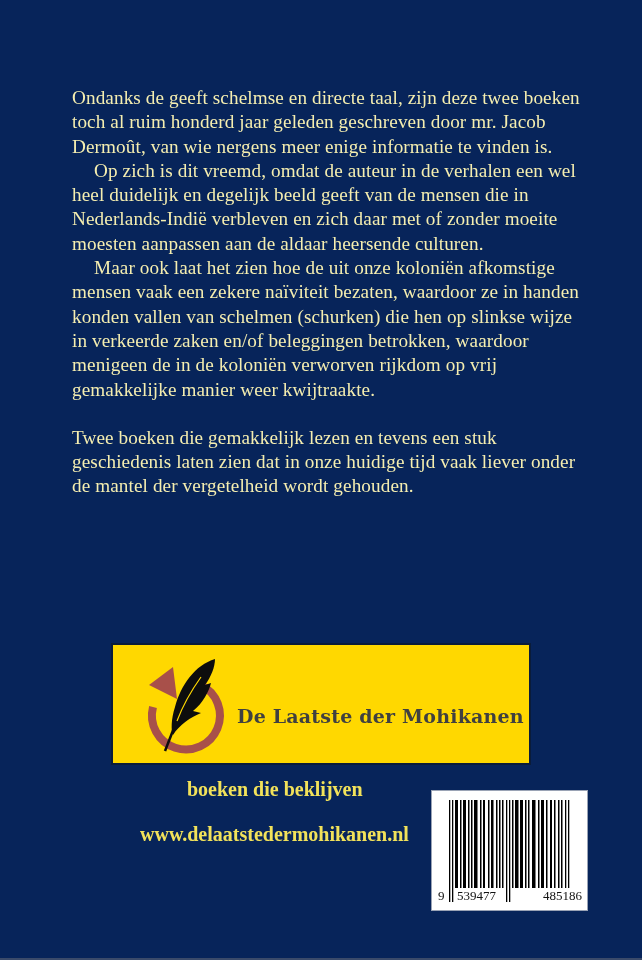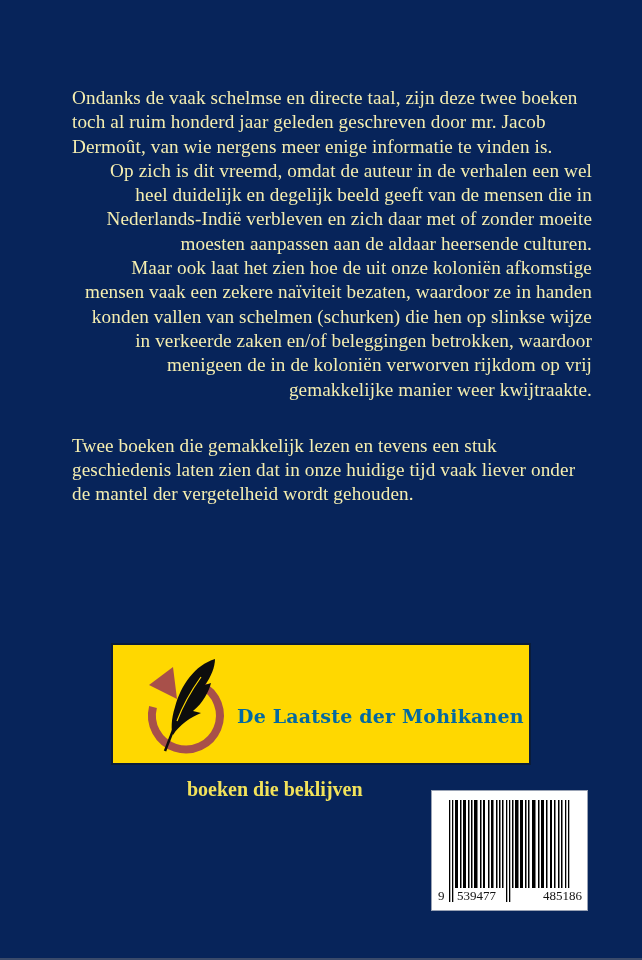--- a/index.html
+++ b/index.html
@@ -14,34 +14,34 @@
       content: ""; position: absolute; left: 0; right: 0; bottom: 0; height: 2px;
       background: #3a4a6a;
     }
     .blurb {
       position: absolute; left: 72px; top: 86px; width: 520px;
       color: #f5eeb0;
       font-size: 19.2px; line-height: 24.3px;
       letter-spacing: 0.1px;
     }
     .blurb p { margin: 0; }
-    .blurb p.indent { text-indent: 22px; text-align: right; }
-    .blurb p.gap { margin-top: 32px; }
+    .blurb p.indent { text-indent: 22px; }
+    .blurb p.gap { margin-top: 24px; }
 
     .logo-box {
       position: absolute; left: 111px; top: 643px; width: 420px; height: 122px;
       background: #ffd800;
       border: 2px solid #0a1c3a;
       box-sizing: border-box;
     }
     .logo-mark { position: absolute; left: 22px; top: 10px; width: 100px; height: 108px; }
     .logo-text {
       position: absolute; left: 124px; top: 60px;
       font-family: "DejaVu Serif", serif; font-weight: bold;
-      font-size: 19px; color: #0369a1; letter-spacing: 0.2px;
+      font-size: 19px; color: #404040; letter-spacing: 0.2px;
     }
     .tagline {
       position: absolute; left: 187px; top: 778px;
       color: #f2e25a; font-size: 20px; font-weight: bold; text-align: right;
     }
     .website {
       position: absolute; left: 140px; top: 823px;
       color: #f2e25a; font-size: 20px; font-weight: bold;
     }
     .barcode {
@@ -56,41 +56,42 @@
       font-family: "Liberation Serif", serif; font-size: 13px; color: #111;
       background: #fff;
     }
   </style>
 </head>
 <body>
 
 <div class="cover">
 
   <div class="blurb">
-    <p>Ondanks de vaak schelmse en directe taal, zijn deze twee boeken toch al ruim honderd jaar geleden geschreven door mr. Jacob Dermoût, van wie nergens meer enige informatie te vinden is.</p>
+    <p>Ondanks de geeft schelmse en directe taal, zijn deze twee boeken toch al ruim honderd jaar geleden geschreven door mr. Jacob Dermoût, van wie nergens meer enige informatie te vinden is.</p>
     <p class="indent">Op zich is dit vreemd, omdat de auteur in de verhalen een wel heel duidelijk en degelijk beeld geeft van de mensen die in Nederlands-Indië verbleven en zich daar met of zonder moeite moesten aanpassen aan de aldaar heersende culturen.</p>
     <p class="indent">Maar ook laat het zien hoe de uit onze koloniën afkomstige mensen vaak een zekere naïviteit bezaten, waardoor ze in handen konden vallen van schelmen (schurken) die hen op slinkse wijze in verkeerde zaken en/of beleggingen betrokken, waardoor menigeen de in de koloniën verworven rijkdom op vrij gemakkelijke manier weer kwijtraakte.</p>
     <p class="gap">Twee boeken die gemakkelijk lezen en tevens een stuk geschiedenis laten zien dat in onze huidige tijd vaak liever onder de mantel der vergetelheid wordt gehouden.</p>
   </div>
 
   <div class="logo-box">
     <svg class="logo-mark" viewBox="0 0 100 108" width="100" height="108">
 
       <path d="M18 52 A34 34 0 1 0 66 30" fill="none" stroke="#a8504a" stroke-width="8" stroke-linecap="butt"></path>
 
       <polygon points="14,30 38,12 42,44" fill="#a8504a"></polygon>
 
       <path d="M80 4 C 60 10, 46 30, 40 52 C 36 64, 36 76, 38 80 C 44 70, 56 62, 66 58 L 58 56 C 68 48, 74 36, 76 28 L 70 30 C 76 22, 80 12, 80 4 Z" fill="#0d0d0d"></path>
       <path d="M44 60 L 30 96" stroke="#0d0d0d" stroke-width="2.5" fill="none"></path>
       <path d="M66 22 C 56 36, 48 50, 42 66" stroke="#ffd800" stroke-width="1.2" fill="none"></path>
     </svg>
     <div class="logo-text">De Laatste der Mohikanen</div>
   </div>
 
   <div class="tagline">boeken die beklijven</div>
+  <div class="website">www.delaatstedermohikanen.nl</div>
 
   <div class="barcode">
     <svg width="157" height="121" viewBox="0 0 157 121">
       <g fill="#000">
 
         <rect x="17" y="9" width="1.3" height="102"></rect>
         <rect x="20" y="9" width="1.3" height="102"></rect>
 
         <rect x="23" y="9" width="3" height="88"></rect>
         <rect x="28" y="9" width="1.5" height="88"></rect>

